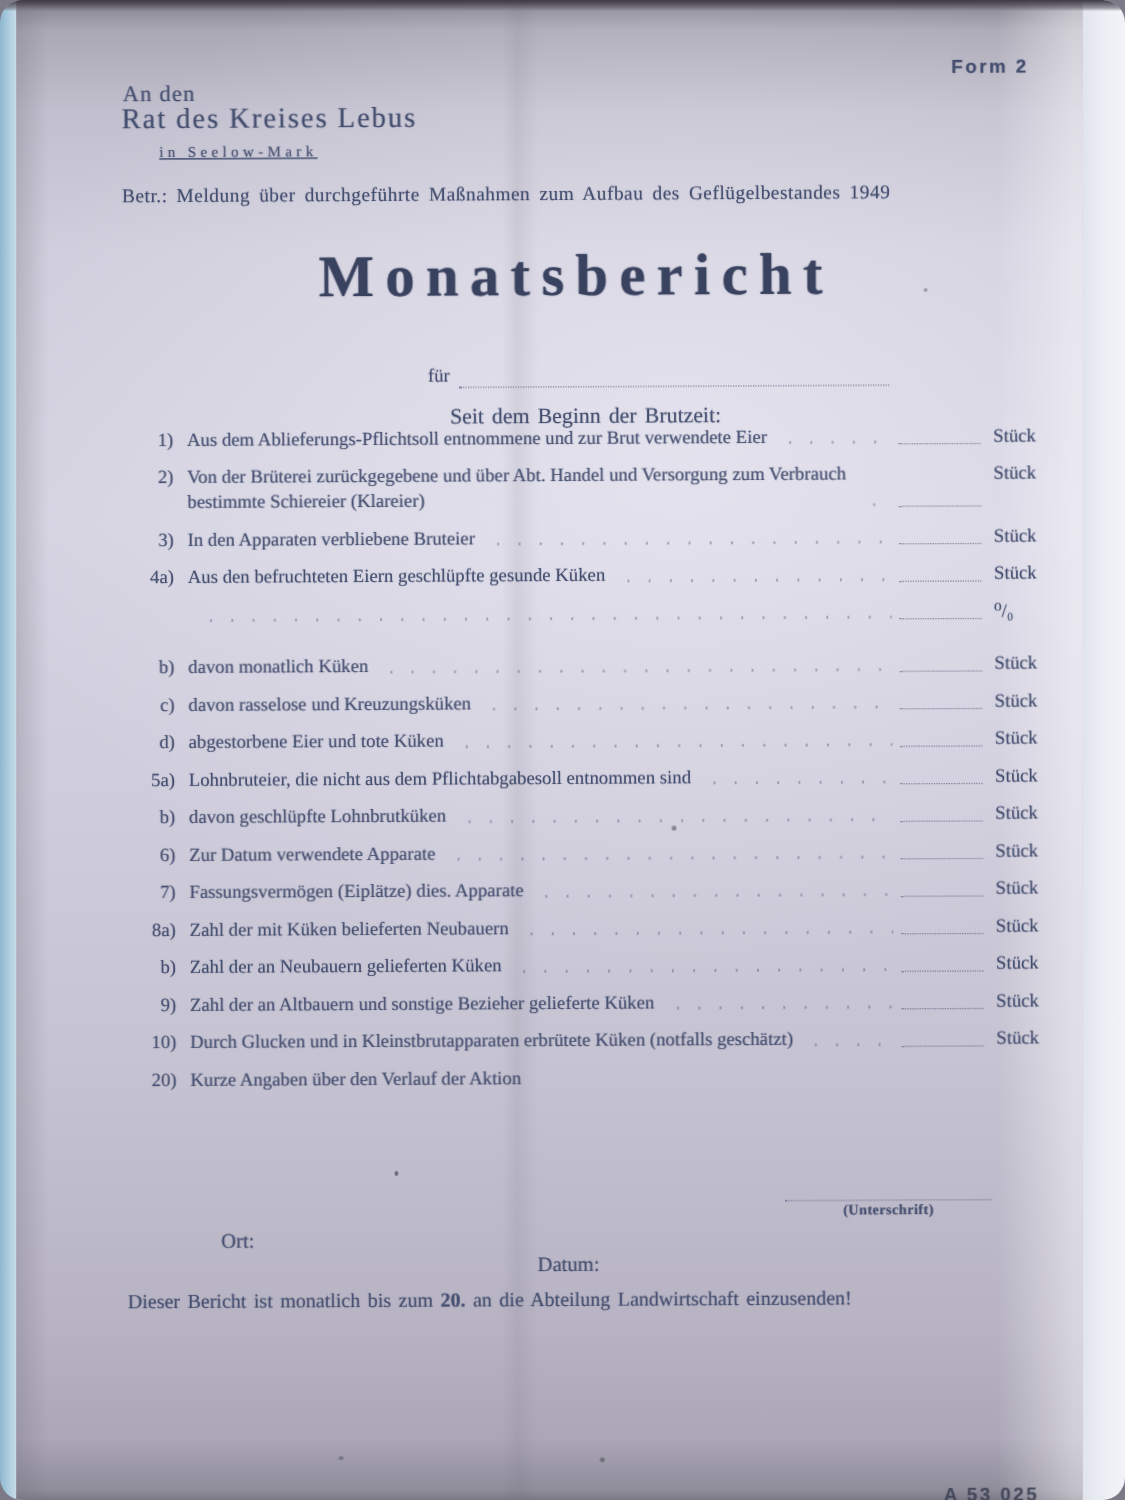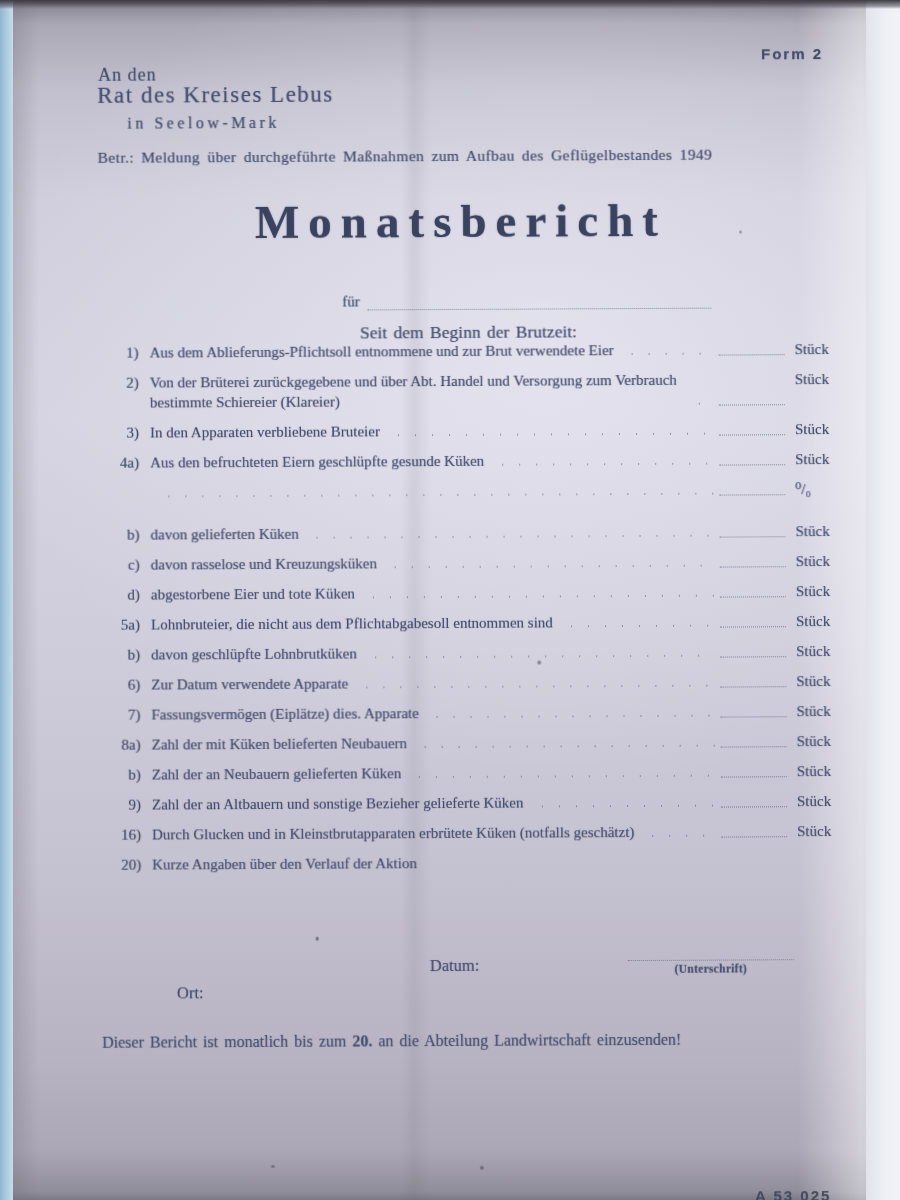--- a/index.html
+++ b/index.html
@@ -1,20 +1,21 @@
 <!DOCTYPE html>
 <html><head>
 <meta charset="utf-8">
 <style>
   html,body{margin:0;padding:0;background:#7d7a88;}
   .photo{
     position:relative;width:900px;height:1200px;overflow:hidden;
     background:linear-gradient(90deg,#8fb6d0 0px,#a9cadd 6px,#c3d9e6 12px,#dfe3ec 17px,
                #d9d7e3 24px,#d9d7e3 860px,#e3e5ee 868px,#eef0f6 886px,#f2f3f8 900px);
     font-family:"Liberation Serif","DejaVu Serif",serif;
+    border-radius:18px;
   }
   .paper{
     position:absolute;left:13px;top:0;width:853px;height:1200px;
     background:
       linear-gradient(90deg,rgba(90,88,100,0) 45.5%,rgba(90,88,100,.10) 47%,rgba(90,88,100,0) 49%),
       radial-gradient(900px 700px at 62% 30%,rgba(240,239,248,.55),rgba(240,239,248,0) 62%),
       linear-gradient(90deg,rgba(110,106,120,.28) 0px,rgba(110,106,120,0) 26px,rgba(0,0,0,0) 92%,rgba(255,255,255,.45) 99.3%),
       linear-gradient(180deg,#524f59 0px,#8e8b98 7px,#aba8b5 24px,#c2c0ce 90px,#d0cedc 200px,
         #d5d3e1 420px,#cfccdb 640px,#c5c2d1 860px,#b7b3c3 1060px,#aba7b7 1150px,#908d9b 1192px,#7c7987 1200px);
   }
@@ -24,21 +25,21 @@
     position:absolute;inset:0;color:#434d6e;
     text-shadow:0 0 1px rgba(67,77,110,.5);
     filter:blur(.3px);
     transform:rotate(-0.3deg);transform-origin:450px 620px;
   }
   .abs{position:absolute;}
   .form-number{right:74px;top:47px;font-family:"Liberation Sans","DejaVu Sans",sans-serif;
     font-weight:bold;font-size:15px;letter-spacing:2px;}
   .an-den{left:101px;top:63px;font-size:18px;letter-spacing:1px;}
   .addressee{left:100px;top:81px;font-size:23px;letter-spacing:1.5px;}
-  .addr-loc{left:130px;top:113px;font-size:16px;letter-spacing:3.5px;}
+  .addr-loc{left:130px;top:113px;font-size:12px;letter-spacing:3.5px;text-decoration:underline;}
   .subject{left:100px;top:147px;font-size:15.5px;letter-spacing:.4px;word-spacing:3px;}
   .title{left:0;right:0;top:194px;text-align:center;padding-left:26px;
     font-size:47px;font-weight:bold;letter-spacing:9px;color:#39425f;
     text-shadow:0 0 1.2px rgba(57,66,95,.8);}
   .fuer-row{left:344px;top:293px;font-size:15px;display:flex;align-items:flex-end;}
   .fuer-line{display:inline-block;width:344px;border-bottom:1.6px dotted rgba(67,77,110,.6);
     margin-left:7px;height:14px;}
   .section-heading{left:260px;width:420px;top:322px;text-align:center;font-size:17.5px;word-spacing:2px;}
   .rows{position:absolute;left:100px;right:58px;top:341px;font-size:15px;line-height:20px;}
   .row{display:flex;align-items:baseline;margin-bottom:10px;}
@@ -47,21 +48,21 @@
   .row .leader{flex:1 1 30px;align-self:flex-end;height:4px;margin:0 6px 4px 10px;
     background-image:radial-gradient(circle,rgba(67,77,110,.5) .8px,rgba(67,77,110,0) 1.1px);
     background-size:17px 4px;background-repeat:repeat-x;background-position:0 100%;}
   .row .dots{flex:0 0 66px;align-self:flex-end;height:0;border-bottom:1.7px dotted rgba(67,77,110,.62);
     margin:0 10px 4px 0;}
   .row .unit{flex:0 0 46px;white-space:nowrap;}
   .row.wrap2 .txt{max-width:552px;}
   .row.pct{margin-top:2px;margin-bottom:22px;}
   .row.no-leader .leader,.row.no-leader .dots{visibility:hidden;}
   .footer-place{left:175px;top:982px;font-size:16.5px;}
-  .footer-date{left:428px;top:956px;font-size:16.5px;}
+  .footer-date{left:428px;top:1002px;font-size:16.5px;}
   .sig{left:626px;top:944px;width:166px;text-align:center;}
   .sig-line{border-bottom:1.6px dotted rgba(67,77,110,.55);height:17px;}
   .sig-label{font-size:11.5px;margin-top:2px;letter-spacing:.3px;font-weight:bold;}
   .note{left:100px;top:1032px;font-size:16px;word-spacing:2px;}
   .note b{font-weight:bold;margin-top:24px;}
   .print-code{left:752px;top:1189px;font-family:"Liberation Sans","DejaVu Sans",sans-serif;
     font-weight:bold;font-size:15px;color:#3a3f52;letter-spacing:2px;opacity:.85;}
   .speck{position:absolute;border-radius:50%;background:#4a4c58;}
   .s1{left:314px;top:936px;width:3px;height:4px;opacity:.7;}
   .s2{left:537px;top:661px;width:4px;height:4px;opacity:.55;}
@@ -124,21 +125,21 @@
       </div>
       <div class="row pct">
         <span class="num"></span>
         <span class="txt"></span>
         <span class="leader"></span>
         <span class="dots"></span>
         <span class="unit">⁰/₀</span>
       </div>
       <div class="row">
         <span class="num">b)</span>
-        <span class="txt">davon gelieferten Küken</span>
+        <span class="txt">davon monatlich Küken</span>
         <span class="leader"></span>
         <span class="dots"></span>
         <span class="unit">Stück</span>
       </div>
       <div class="row">
         <span class="num">c)</span>
         <span class="txt">davon rasselose und Kreuzungsküken</span>
         <span class="leader"></span>
         <span class="dots"></span>
         <span class="unit">Stück</span>
@@ -193,21 +194,21 @@
         <span class="unit">Stück</span>
       </div>
       <div class="row">
         <span class="num">9)</span>
         <span class="txt">Zahl der an Altbauern und sonstige Bezieher gelieferte Küken</span>
         <span class="leader"></span>
         <span class="dots"></span>
         <span class="unit">Stück</span>
       </div>
       <div class="row">
-        <span class="num">16)</span>
+        <span class="num">10)</span>
         <span class="txt">Durch Glucken und in Kleinstbrutapparaten erbrütete Küken (notfalls geschätzt)</span>
         <span class="leader"></span>
         <span class="dots"></span>
         <span class="unit">Stück</span>
       </div>
       <div class="row no-leader">
         <span class="num">20)</span>
         <span class="txt">Kurze Angaben über den Verlauf der Aktion</span>
         <span class="leader"></span>
         <span class="dots"></span>

